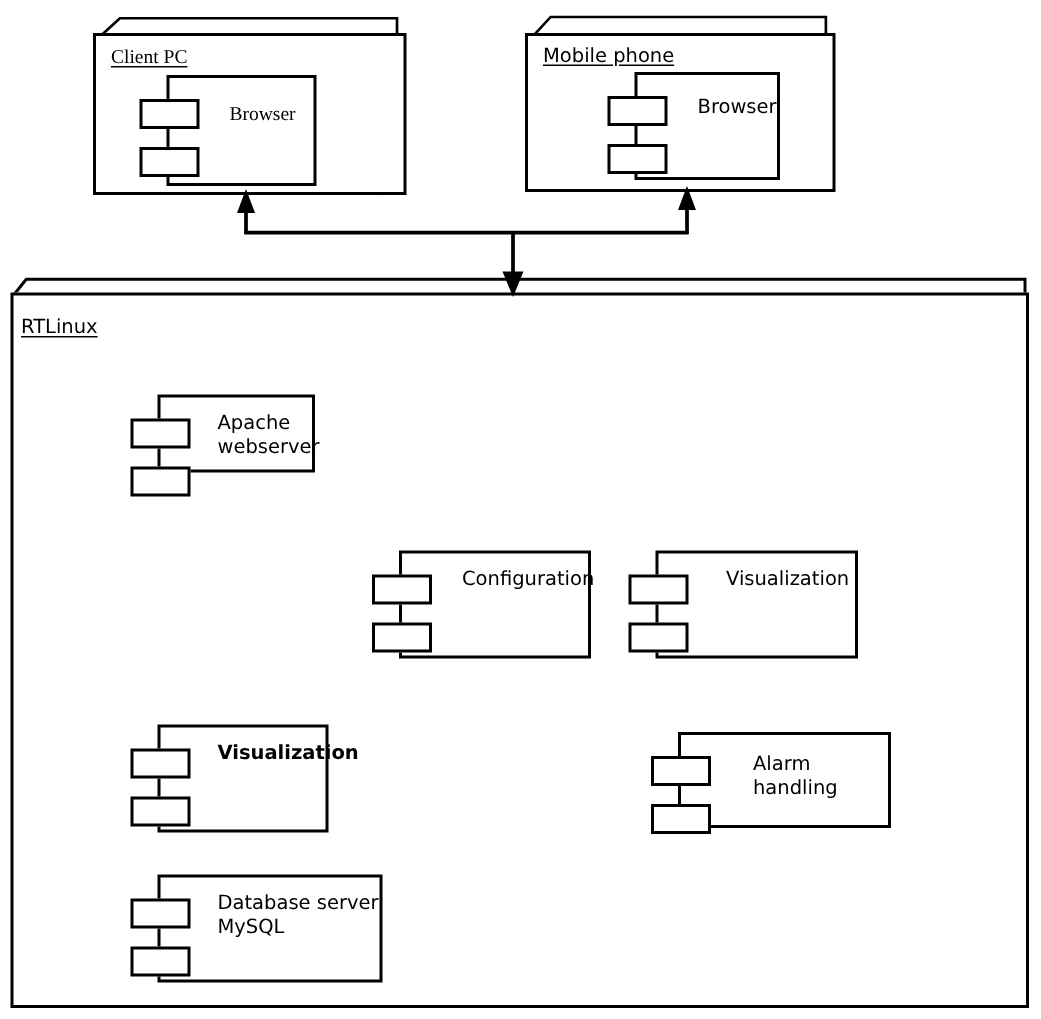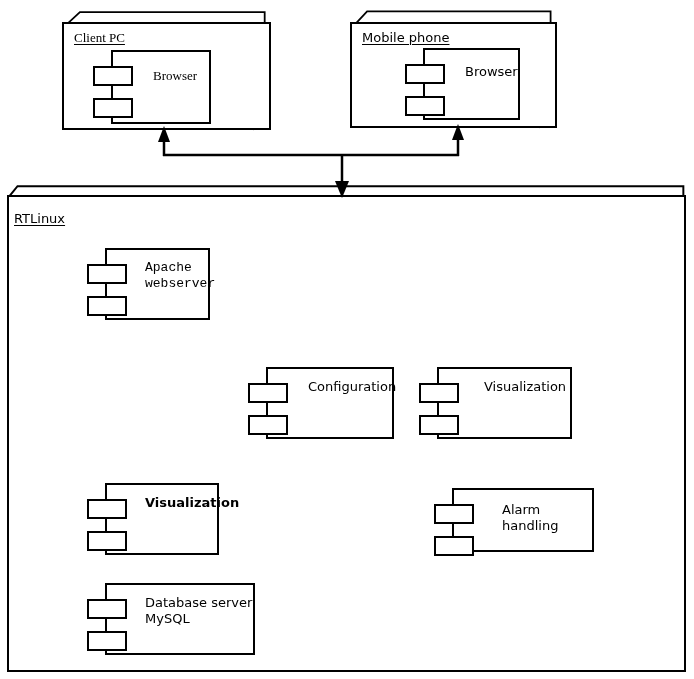--- a/index.html
+++ b/index.html
@@ -154,21 +154,21 @@
     <polygon points="342,198 335,181 349,181" fill="#000000"></polygon>
   </svg>
 
   <div class="node" style="left:7px; top:195px; width:679px; height:477px;">
     <svg class="node-3d" viewBox="0 0 687 485" width="687" height="485">
       <polygon points="1,1 9,-9 686,-9 686,475 678,483" fill="#ffffff" stroke="#000000" stroke-width="2"></polygon>
     </svg>
     <div class="node-front"></div>
     <div class="node-label" style="left:7px; top:16px;">RTLinux</div>
 
-    <div class="component" style="left:80px; top:53px; width:123px; height:72px;font-family:Liberation Mono, monospace;">
+    <div class="component" style="left:80px; top:68px; width:123px; height:52px;">
       <div class="comp-body"></div>
       <div class="comp-tab t1"></div>
       <div class="comp-tab t2"></div>
       <div class="comp-label" style="left:48px; top:12px;">Apache
 webserver</div>
     </div>
 
 
     <div class="component" style="left:241px; top:172px; width:146px; height:72px;">
       <div class="comp-body"></div>

